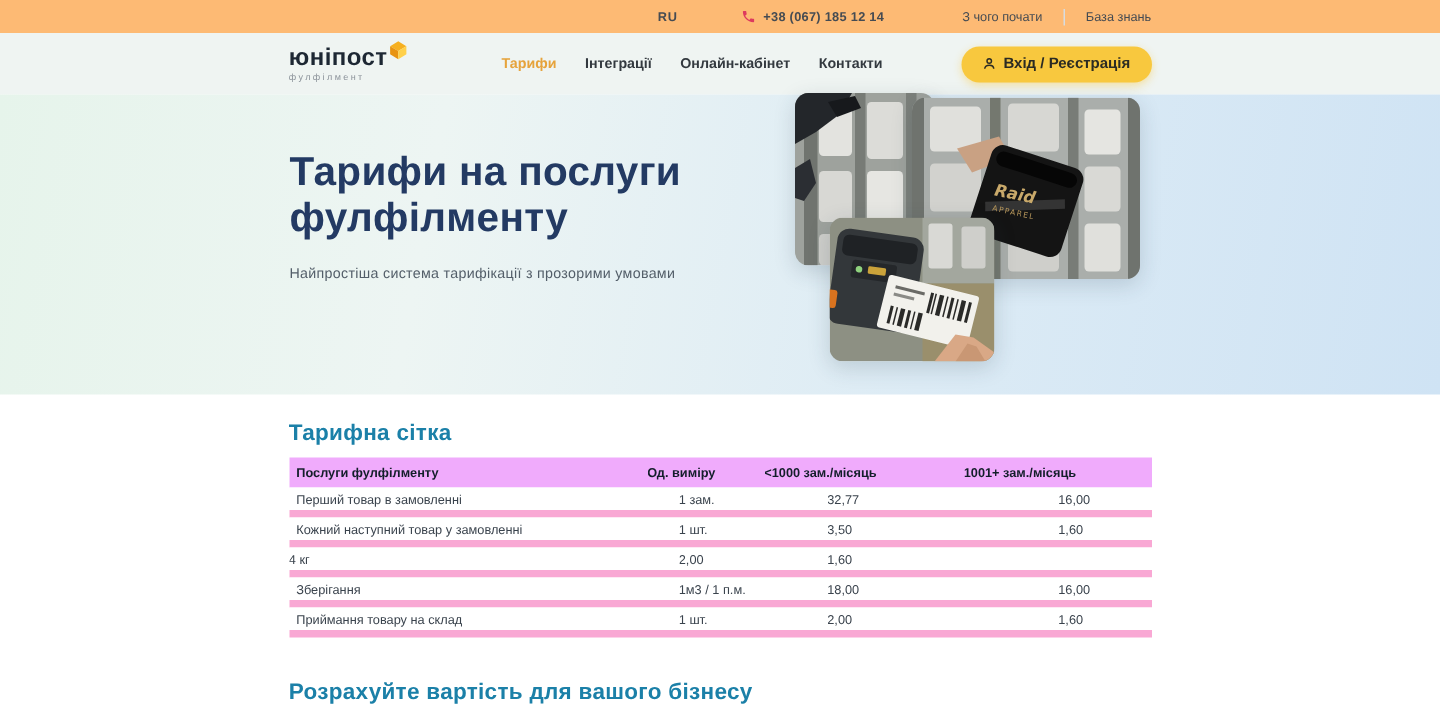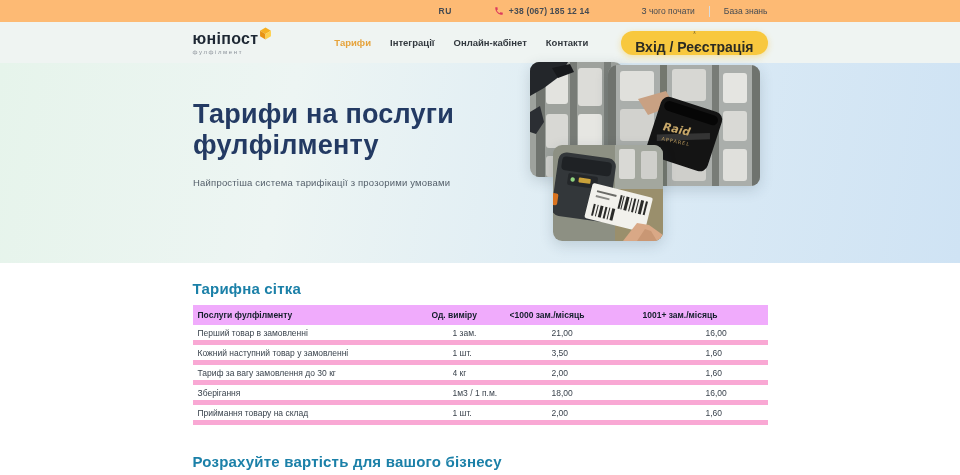--- a/index.html
+++ b/index.html
@@ -28,23 +28,22 @@
   .logo-title { font-size:16px; font-weight:800; color:#1d2733; letter-spacing:.3px; line-height:1; }
   .logo-cube { margin-left:1px; margin-top:-4px; }
   .logo-sub { font-size:6px; color:#8a9199; letter-spacing:1.6px; margin-top:2px; }
   .nav-links { display:flex; align-items:center; margin-left:62px; gap:19px; }
   .nav-link { font-size:9.5px; font-weight:700; color:#33393f; text-decoration:none; cursor:pointer; }
   .nav-link.active { color:#e6a33c; }
   .login-btn {
     margin-left:auto; display:flex; align-items:center; gap:5px;
     background:#f8c83e; border:none; border-radius:13px;
     height:24px; padding:0 14px; cursor:pointer;
-    font-family:inherit; font-size:14px; font-weight:800; color:#2b2b23;
+    font-family:inherit; font-size:10px; font-weight:800; color:#2b2b23;
     box-shadow:0 2px 6px rgba(248,200,62,.45);
-    flex-direction:column;
   }
 
   
   .hero {
     height:200px; position:relative;
     background:linear-gradient(100deg,#e6f4eb 0%,#edf5f3 30%,#dcebf5 65%,#cfe3f4 100%);
   }
   .hero-text { position:absolute; left:193px; top:36px; }
   .hero-title { font-size:27px; line-height:31px; font-weight:800; color:#233a63; letter-spacing:.2px; }
   .hero-sub { margin-top:16px; font-size:9.5px; color:#535e69; letter-spacing:.2px; }
@@ -218,31 +217,30 @@
       <div class="t-row t-head">
         <div class="t-cell c1">Послуги фулфілменту</div>
         <div class="t-cell c2">Од. виміру</div>
         <div class="t-cell c3">&lt;1000 зам./місяць</div>
         <div class="t-cell c4">1001+ зам./місяць</div>
       </div>
       <div class="t-body">
         <div class="t-row">
           <div class="t-cell c1">Перший товар в замовленні</div>
           <div class="t-cell c2">1 зам.</div>
-          <div class="t-cell c3">21,00</div>
+          <div class="t-cell c3">32,77</div>
           <div class="t-cell c4">16,00</div>
         </div>
         <div class="t-row">
           <div class="t-cell c1">Кожний наступний товар у замовленні</div>
           <div class="t-cell c2">1 шт.</div>
           <div class="t-cell c3">3,50</div>
           <div class="t-cell c4">1,60</div>
         </div>
         <div class="t-row">
-          <div class="t-cell c1">Тариф за вагу замовлення до 30 кг</div>
           <div class="t-cell c2">4 кг</div>
           <div class="t-cell c3">2,00</div>
           <div class="t-cell c4">1,60</div>
         </div>
         <div class="t-row">
           <div class="t-cell c1">Зберігання</div>
           <div class="t-cell c2">1м3 / 1 п.м.</div>
           <div class="t-cell c3">18,00</div>
           <div class="t-cell c4">16,00</div>
         </div>

